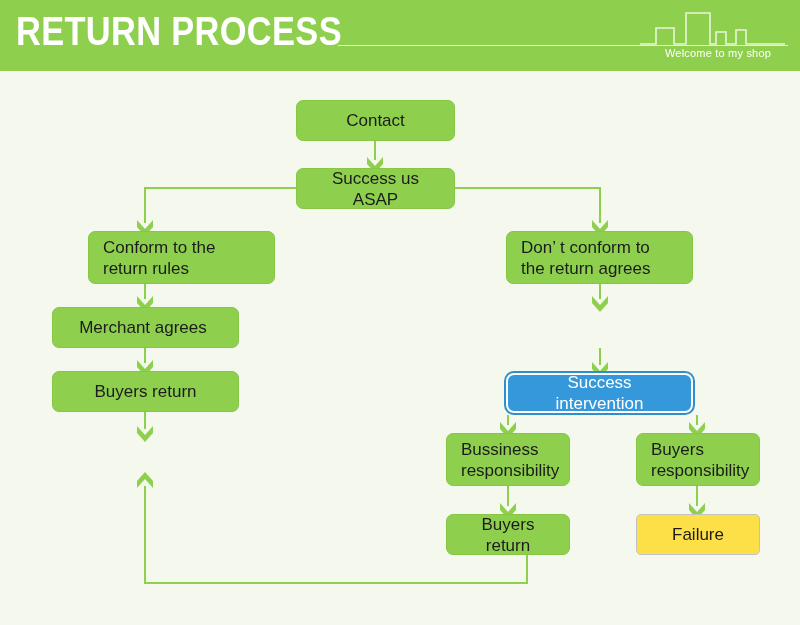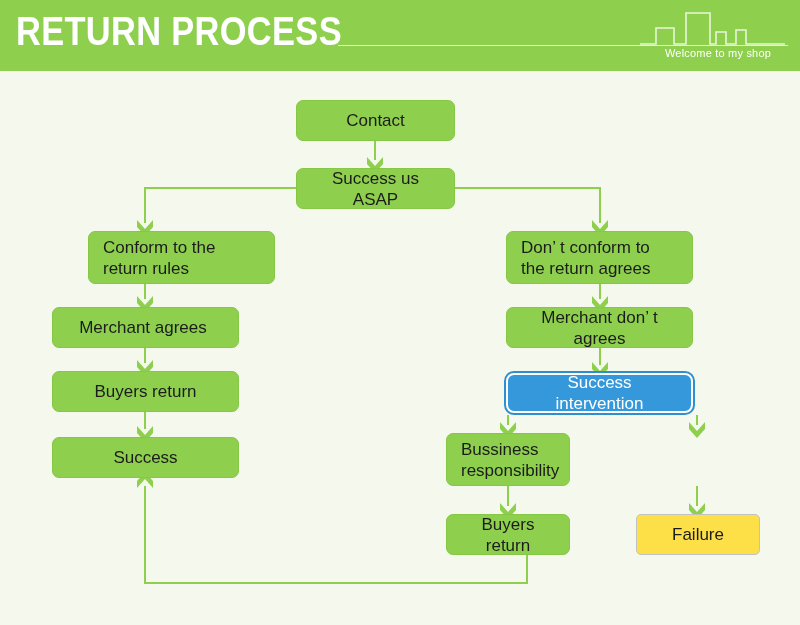--- a/index.html
+++ b/index.html
@@ -192,34 +192,31 @@
     </div>
     <div class="node green left" style="left: 52px; top: 160px; width: 187px; height: 53px; margin-left: 36px;">
       <span class="label">Conform to the return rules</span>
     </div>
     <div class="node green center" style="left: 52px; top: 236px; width: 187px; height: 41px; padding-left: 9px;">
       <span class="label">Merchant agrees</span>
     </div>
     <div class="node green center" style="left: 52px; top: 300px; width: 187px; height: 41px;">
       <span class="label">Buyers return</span>
     </div>
-    <div class="node green center" style="left: 52px; top: 366px; width: 187px; height: 41px;">
-      <span class="label">Success</span>
-    </div>
     <div class="node green left" style="left: 506px; top: 160px; width: 187px; height: 53px;">
       <span class="label">Don’ t conform to the return agrees</span>
     </div>
-    <div class="node green center" style="left: 506px; top: 236px; width: 187px; height: 41px;">
-      <span class="label">Merchant don’ t agrees</span>
-    </div>
     <div class="node blue center" style="left: 506px; top: 302px; width: 187px; height: 40px;">
       <span class="label">Success intervention</span>
     </div>
     <div class="node green left" style="left: 446px; top: 362px; width: 124px; height: 53px;">
       <span class="label">Bussiness responsibility</span>
     </div>
+    <div class="node green left" style="left: 636px; top: 362px; width: 124px; height: 53px;">
+      <span class="label">Buyers responsibility</span>
+    </div>
     <div class="node green center" style="left: 446px; top: 443px; width: 124px; height: 41px;">
       <span class="label">Buyers return</span>
     </div>
     <div class="node gray center" style="left: 636px; top: 443px; width: 124px; height: 41px;">
       <span class="label">Failure</span>
     </div>
   </div>
 
 </body></html>

